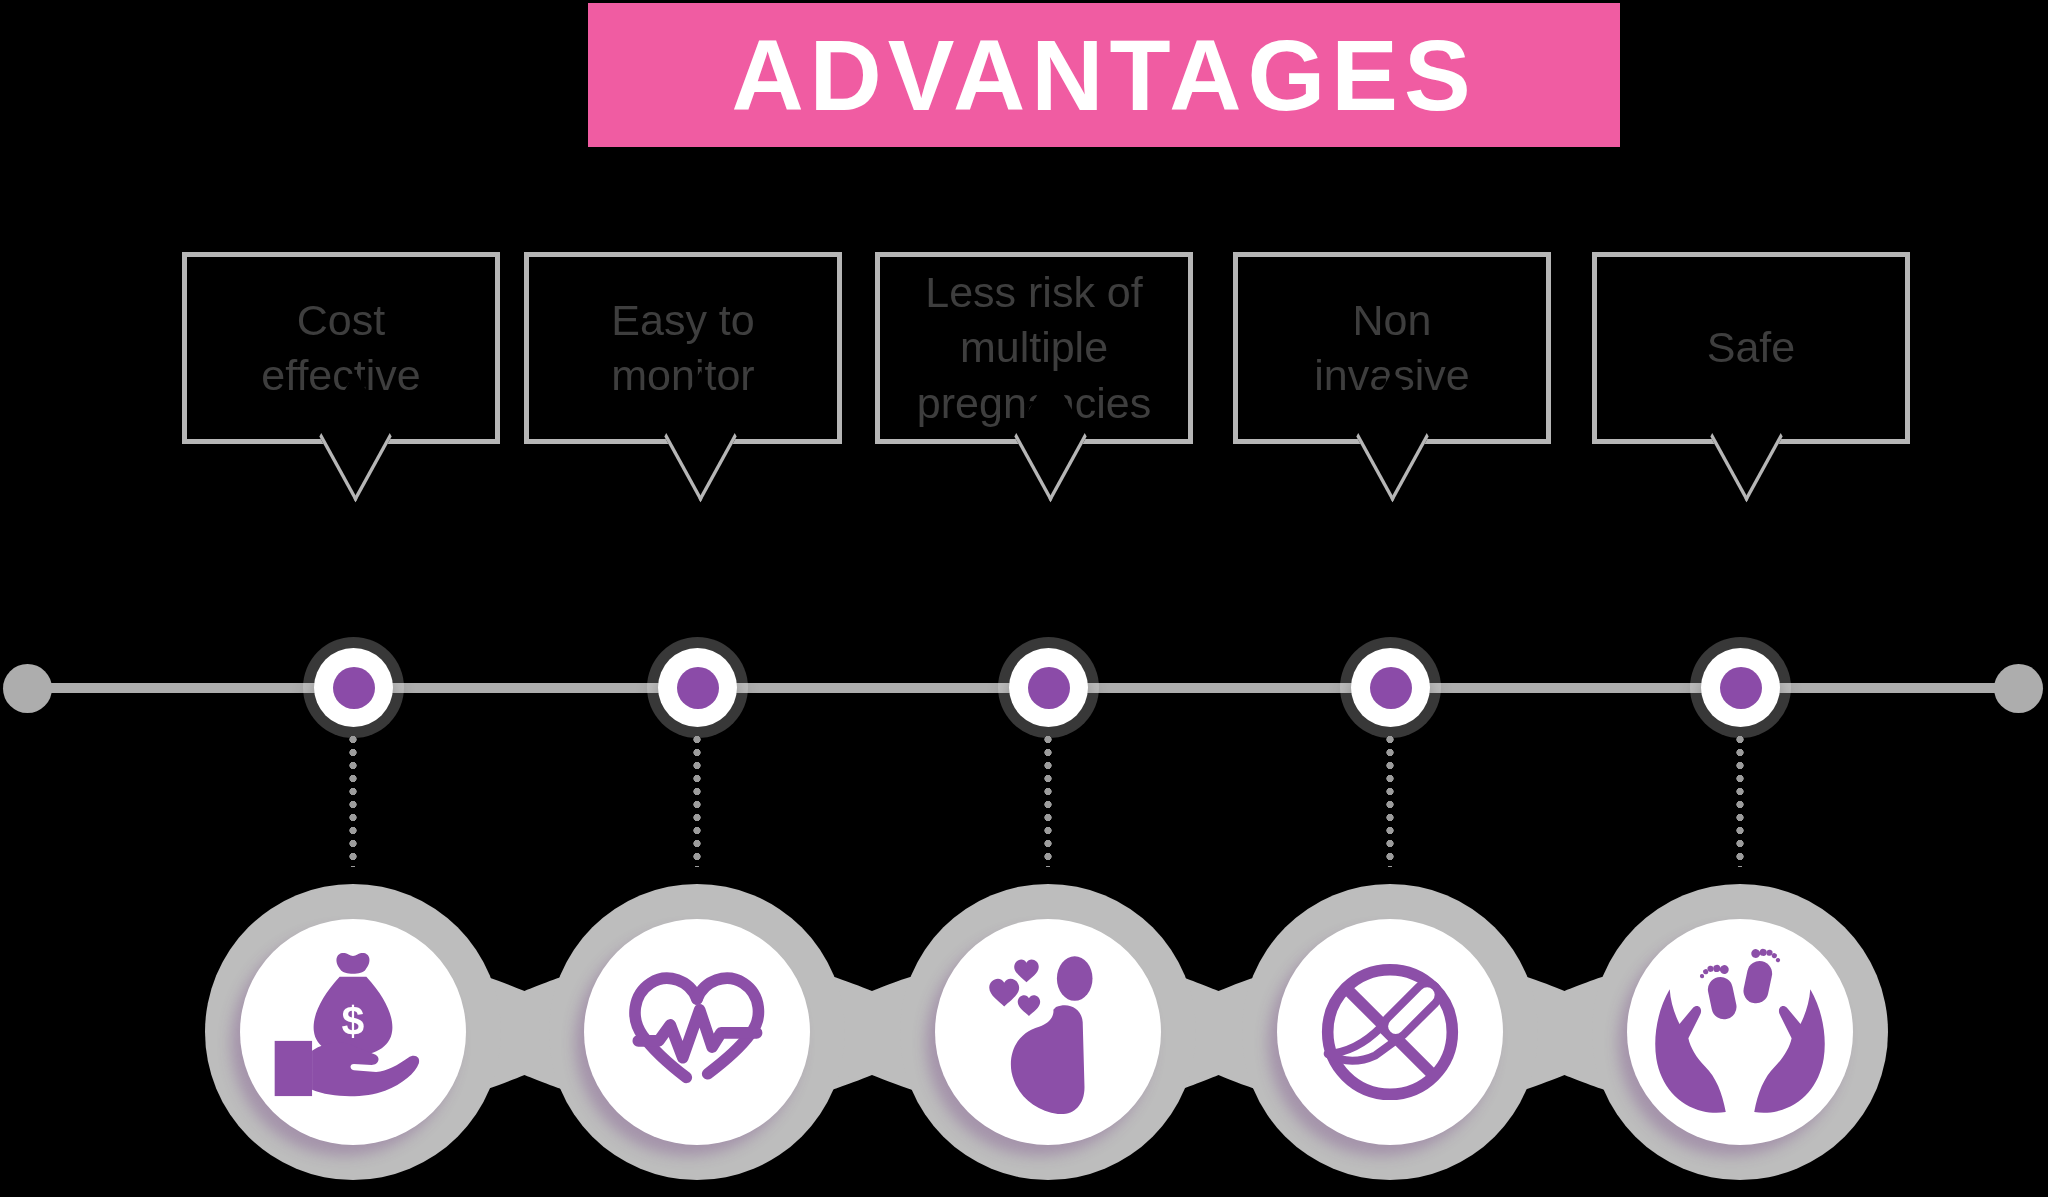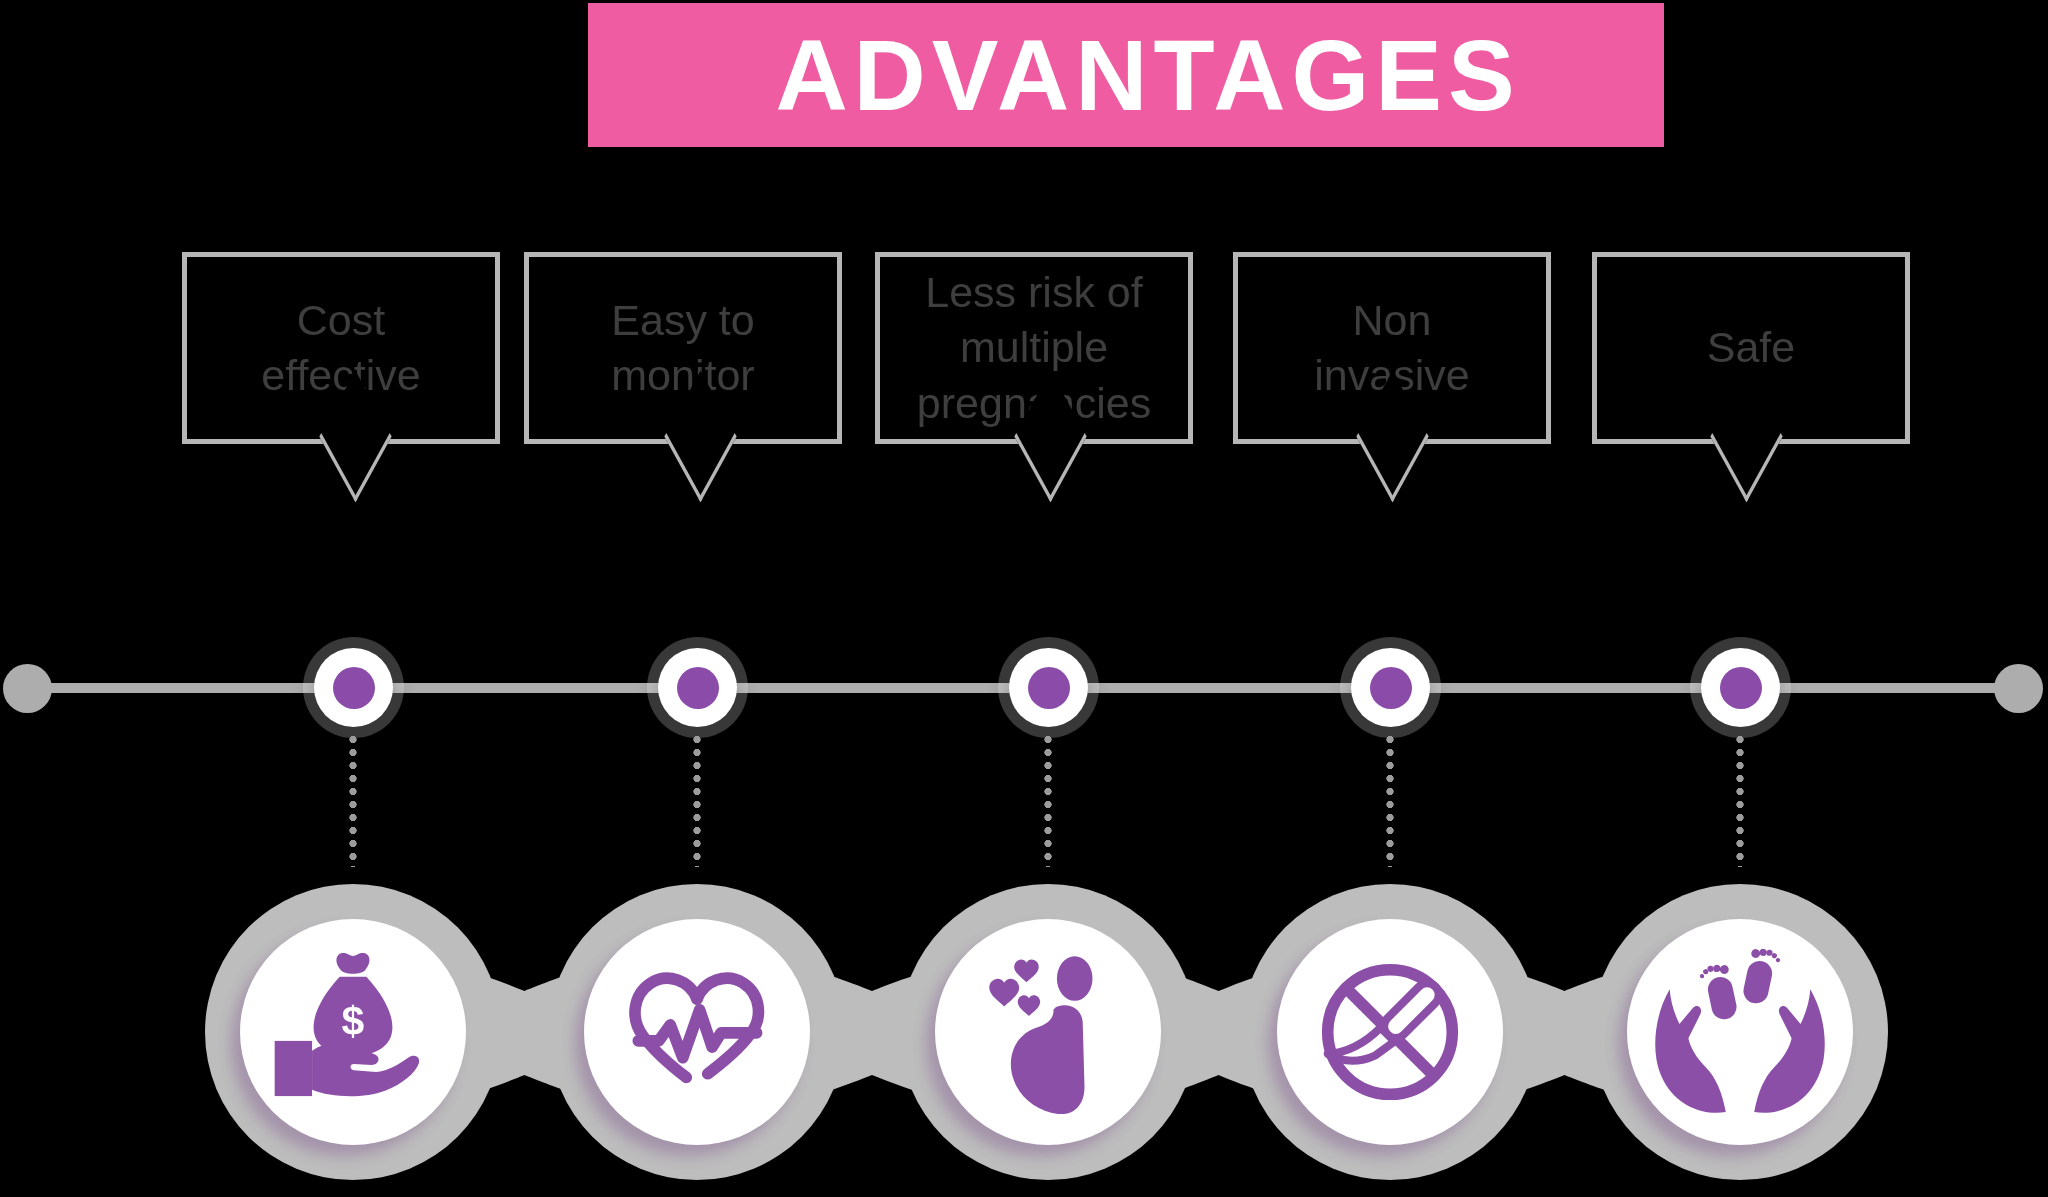--- a/index.html
+++ b/index.html
@@ -3,21 +3,21 @@
 <meta charset="utf-8">
 <style>
   html,body{margin:0;padding:0;background:#000;}
   #stage{
     position:relative;width:2048px;height:1197px;background:var(--bg,#000);
     overflow:hidden;font-family:"Liberation Sans",sans-serif;
   }
   
   .banner{
     position:absolute;left:588px;top:3px;width:1032px;height:144px;
-    background:var(--banner,#F05CA2);display:flex;align-items:center;justify-content:center;padding-left:44px;
+    background:var(--banner,#F05CA2);display:flex;align-items:center;justify-content:center;
   }
   .banner h1{
     margin:0;color:var(--banner-text,#fff);font-size:100px;font-weight:bold;
     letter-spacing:6px;line-height:1;
   }
   
   .bubble{
     position:absolute;top:252px;width:308px;height:182px;background:#000;
     border:5px solid var(--bubble-border,#b6b6b6);
     display:flex;align-items:center;justify-content:center;text-align:center;

